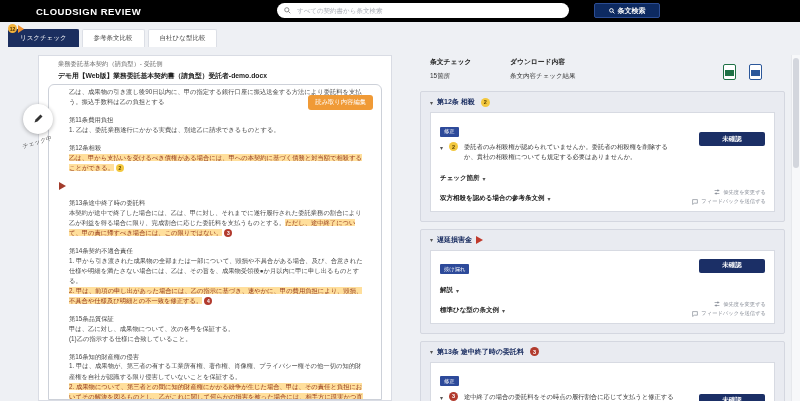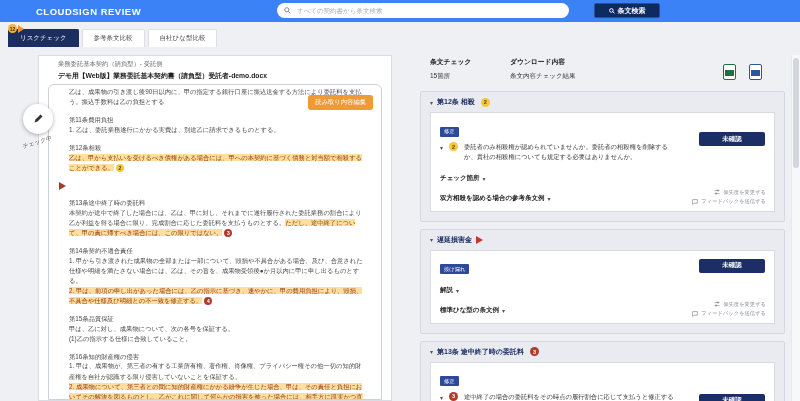--- a/index.html
+++ b/index.html
@@ -3,21 +3,21 @@
 <meta charset="utf-8">
 <style>
   * { box-sizing: border-box; }
   html,body { margin:0; padding:0; }
   body {
     width:800px; height:401px; position:relative; overflow:hidden;
     background:#eef0f4;
     font-family:"Liberation Sans","DejaVu Sans",sans-serif;
   }
   
-  .navbar { position:absolute; top:0; left:0; right:0; height:22px; background:#3b82f6; z-index:10; }
+  .navbar { position:absolute; top:0; left:0; right:0; height:22px; background:#000000; z-index:10; }
   .logo { position:absolute; left:36px; top:6px; color:#fff; font-size:9.5px; font-weight:bold; letter-spacing:.5px; }
   .search-wrap { position:absolute; left:277px; top:3px; width:292px; height:15px; background:#fff; border-radius:8px; display:flex; align-items:center; padding:0 7px; }
   .search-wrap svg { flex:0 0 auto; margin-right:4px; }
   .search-input { border:none; outline:none; flex:1; font-size:6.5px; color:#333; background:transparent; font-family:inherit; }
   .search-input::placeholder { color:#a9adb5; }
   .search-btn { position:absolute; left:594px; top:3px; width:66px; height:15px; background:#0d2a61; border:1px solid #2c4d93; border-radius:2px; color:#fff; font-size:7px; font-weight:bold; display:flex; align-items:center; justify-content:center; gap:3px; cursor:pointer; font-family:inherit; }
   
   .tabs { position:absolute; top:29px; left:8px; display:flex; gap:3px; align-items:flex-end; z-index:5; }
   .tab { font-size:6.5px; padding:4px 11px; background:#fff; color:#444; border:1px solid #dcdfe6; border-bottom:none; border-radius:2px 2px 0 0; position:relative; cursor:pointer; }
   .tab.active { background:#1b2e5f; color:#fff; border-color:#1b2e5f; }

